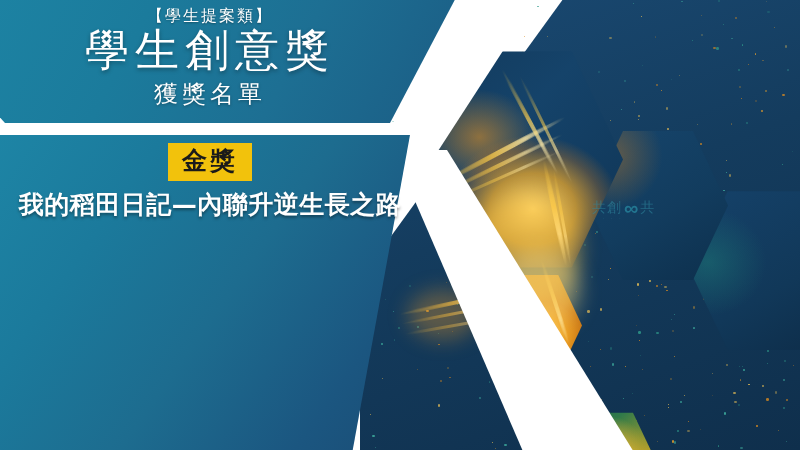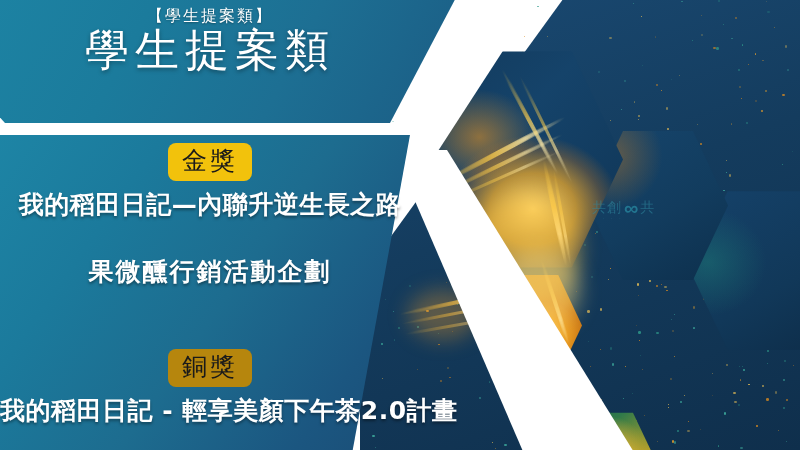--- a/index.html
+++ b/index.html
@@ -108,22 +108,22 @@
      font-family:"DejaVu Sans",sans-serif;
      text-shadow:0 2px 4px rgba(0,0,0,.35);}
 
   .sub-title{position:absolute;top:78px;left:0;width:420px;text-align:center;
      color:#ffffff;font-size:24px;letter-spacing:4px;
      font-family:"DejaVu Sans",sans-serif;
      text-shadow:0 1px 3px rgba(0,0,0,.35);}
 
   .award-block{position:absolute;left:0;width:420px;text-align:center;}
   .badge{display:inline-block;padding:3px 14px 5px 14px;
-     font-size:25px;font-weight:normal;letter-spacing:3px;line-height:1.18;
-     font-family:"DejaVu Sans",sans-serif;color:#1a1a1a;border-radius:8px;}
+     font-size:25px;font-weight:bold;letter-spacing:3px;line-height:1.18;
+     font-family:"DejaVu Sans",sans-serif;color:#1a1a1a;}
   .badge-gold{background:#f2c20c;}
   .badge-silver{background:#c3c3c3;}
   .badge-bronze{background:#b6860d;}
 
   .entry{margin-top:7px;color:#ffffff;font-weight:bold;
      font-family:"DejaVu Sans",sans-serif;
      text-shadow:0 2px 3px rgba(0,0,0,.40);white-space:nowrap;}
   .entry-gold{font-size:25px;letter-spacing:.5px;}
   .entry-silver{font-size:25px;letter-spacing:2px;}
   .entry-bronze{font-size:25px;letter-spacing:.5px;}
@@ -508,30 +508,26 @@
 
   <div class="white-wedge wedge-top"></div>
   <div class="white-wedge wedge-mid"></div>
 
   <div class="teal-top"></div>
   <div class="teal-main"></div>
 
   <div class="content">
 
     <div class="kicker">【學生提案類】</div>
-    <div class="main-title">學生提案類</div>
+    <div class="main-title">學生創意獎</div>
+    <div class="sub-title">獲獎名單</div>
 
     <div class="award-block blk-gold">
       <div class="badge badge-gold">金獎</div>
       <div class="entry entry-gold">我的稻田日記—內聯升逆生長之路</div>
     </div>
 
     <div class="award-block blk-silver">
-      <div class="entry entry-silver">果微醺行銷活動企劃</div>
-    </div>
-
-    <div class="award-block blk-bronze">
-      <div class="badge badge-bronze">銅獎</div>
-      <div class="entry entry-bronze">我的稻田日記 - 輕享美顏下午茶2.0計畫</div>
-    </div>
+    </div>
+
 
   </div>
 </div>
 
 </body></html>

